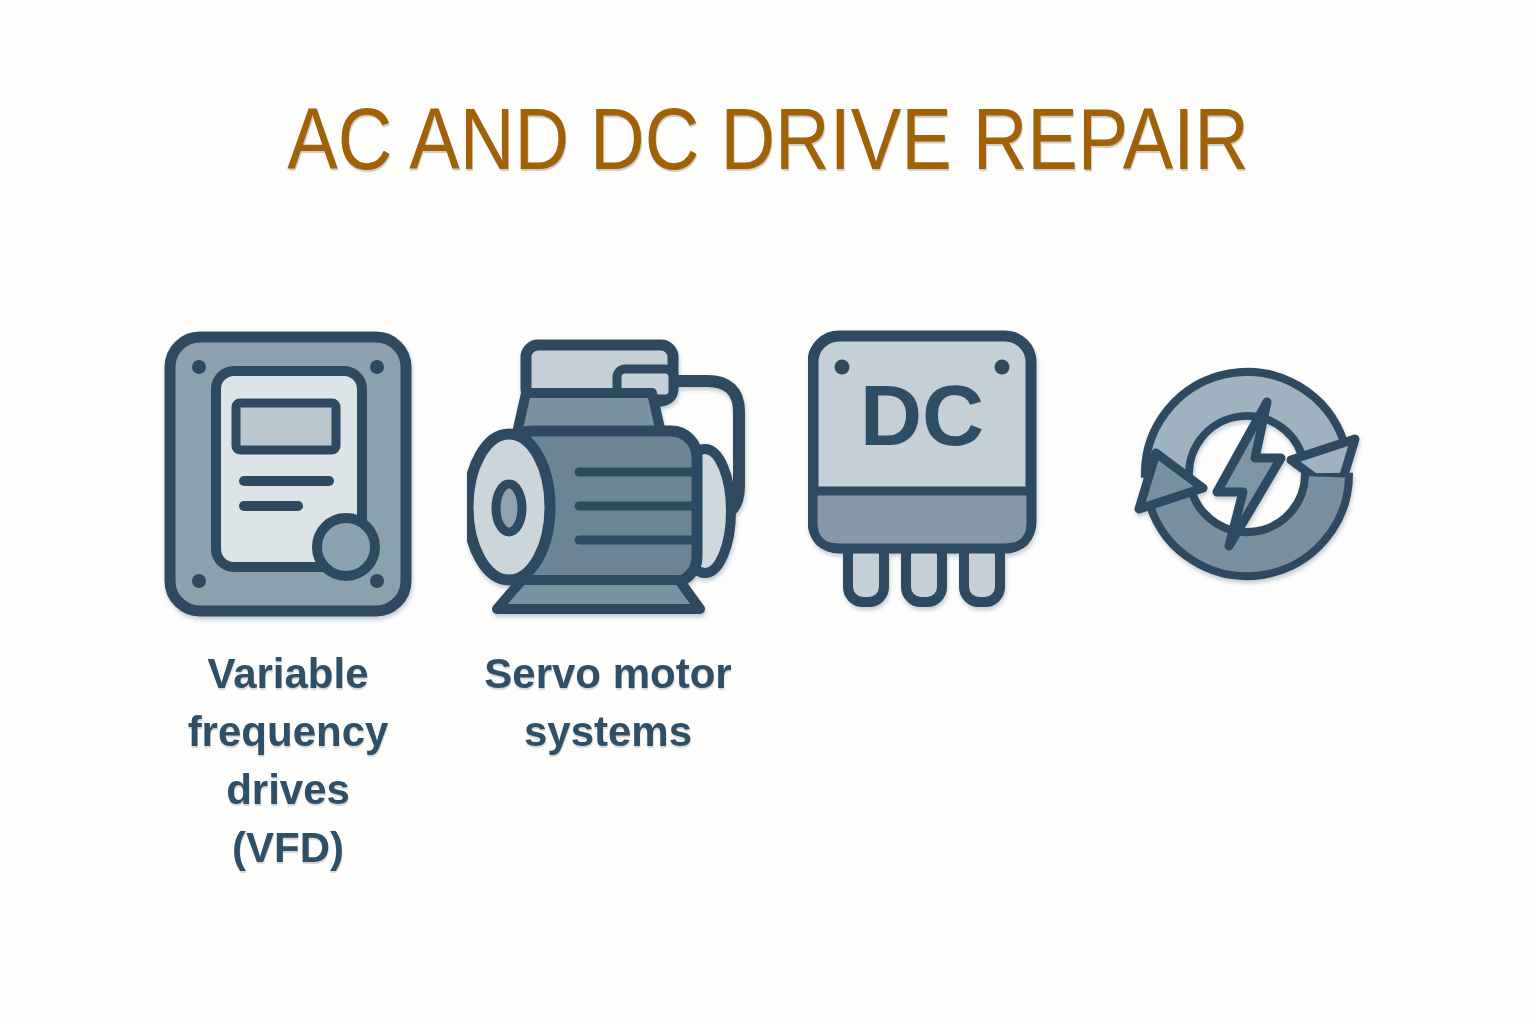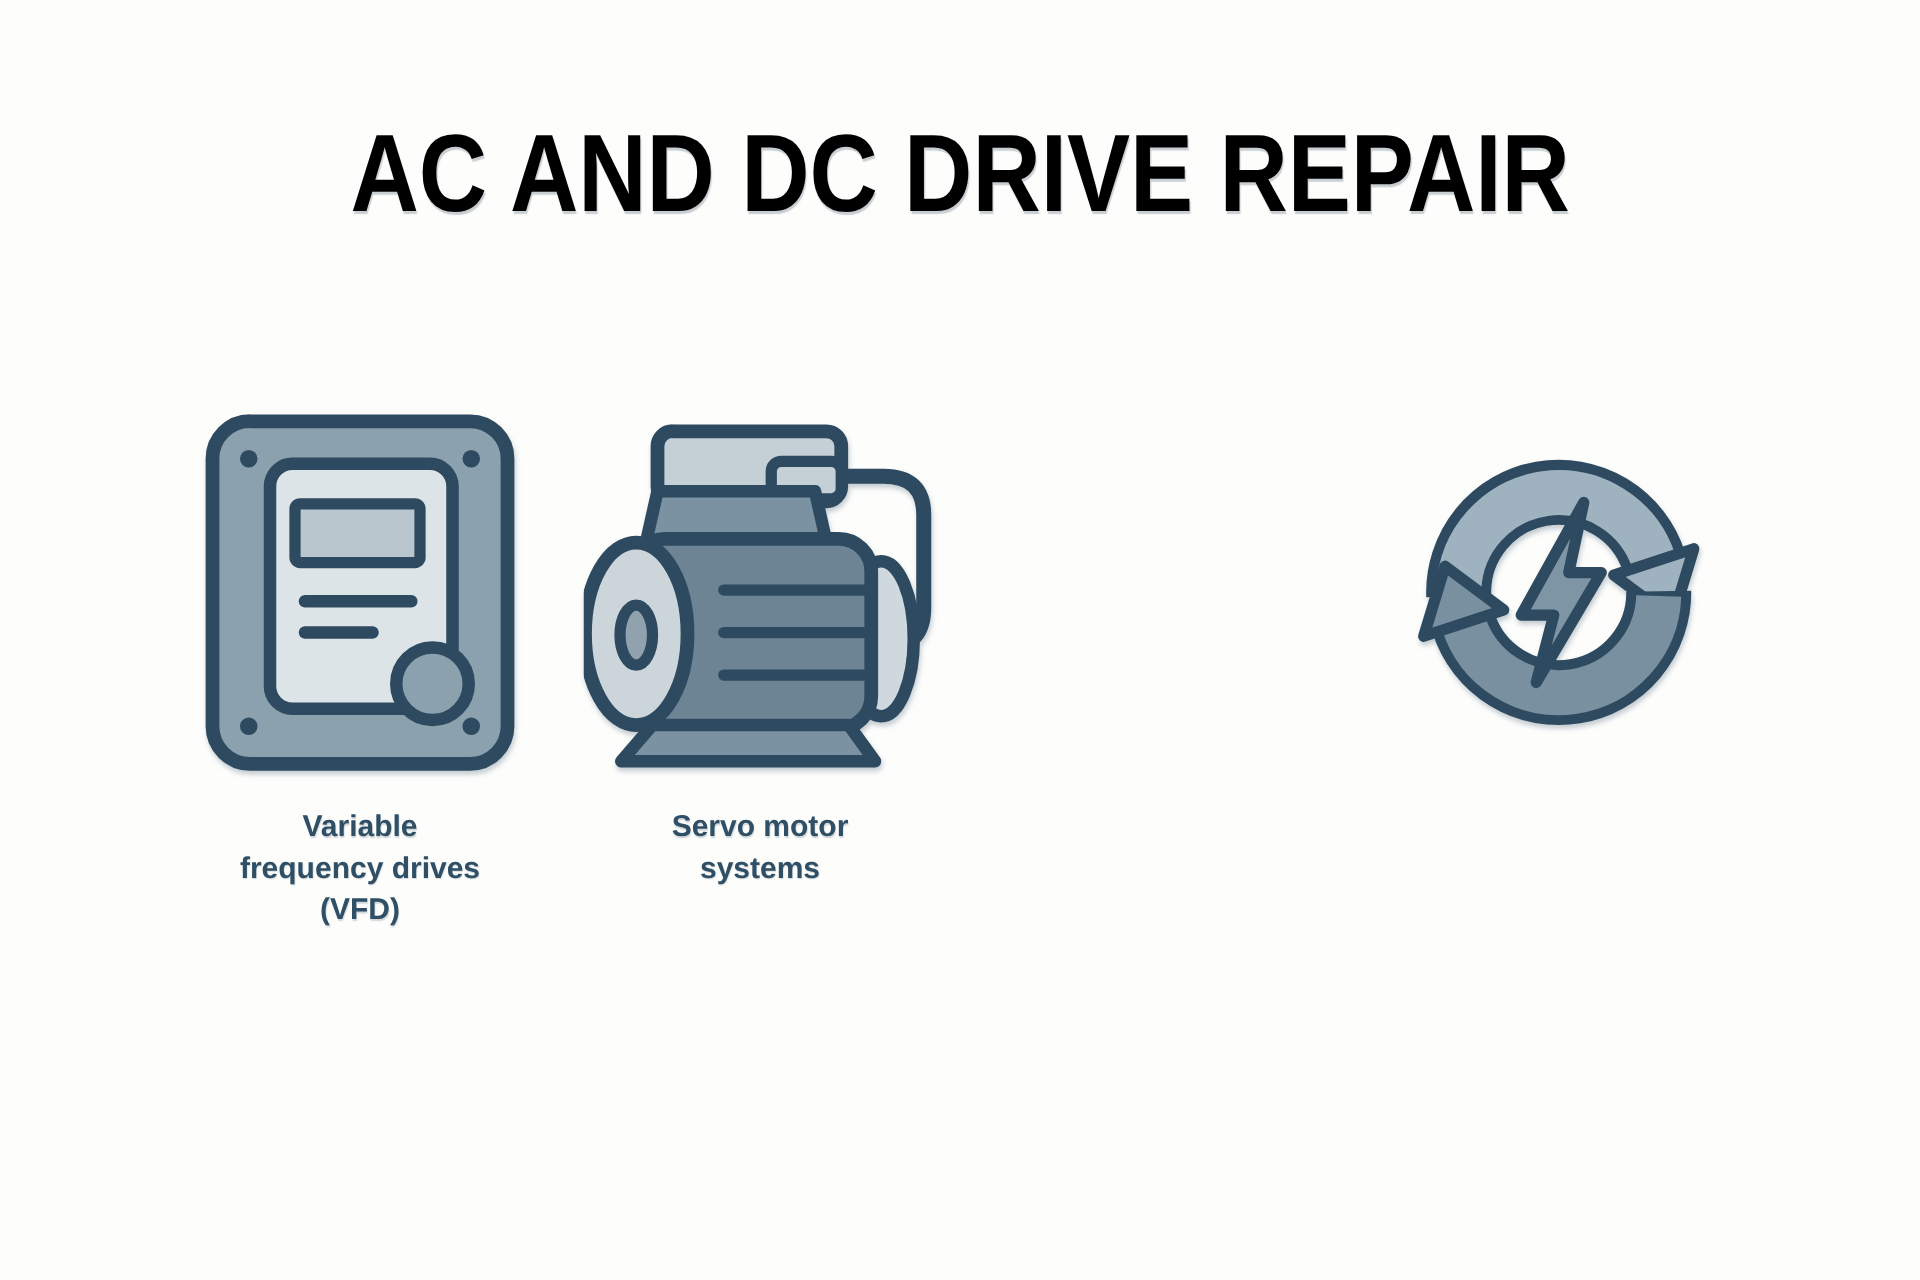--- a/index.html
+++ b/index.html
@@ -8,23 +8,23 @@
     width: 1536px;
     height: 1024px;
     background: #fdfdfc;
     font-family: "Liberation Sans", sans-serif;
     overflow: hidden;
   }
   .title {
     margin: 95px 0 0 0;
     text-align: center;
     font-size: 88px;
-    font-weight: 700;
+    font-weight: 400;
     line-height: 1;
-    color: #000000;
+    color: #a16207;
     letter-spacing: 0px;
     white-space: nowrap;
   }
   .title .squeeze {
     display: inline-block;
     transform: scaleX(0.86);
     transform-origin: 50% 50%;
     text-shadow: 1px 2px 1px rgba(40,62,80,0.25);
   }
   .row {
@@ -44,21 +44,21 @@
     display: flex;
     align-items: center;
     justify-content: center;
   }
   .icon-box svg {
     filter: drop-shadow(1px 3px 2px rgba(45,74,96,0.28));
   }
   .label {
     margin-top: 20px;
     text-align: center;
-    font-size: 24px;
+    font-size: 42px;
     font-weight: 700;
     line-height: 1.38;
     color: #2e4f66;
     white-space: pre-line;
     text-shadow: 0.5px 1.5px 1px rgba(40,62,80,0.2);
   }
 </style>
 </head>
 <body>
 
@@ -103,20 +103,32 @@
           <polygon points="30,278 233,278 212,249 55,249" fill="#7b92a2" stroke="#2d4a60" stroke-width="10" stroke-linejoin="round"></polygon>
           <ellipse cx="42" cy="176" rx="41" ry="73" fill="#ccd5da" stroke="#2d4a60" stroke-width="11"></ellipse>
           <ellipse cx="42" cy="177" rx="13" ry="24" fill="#8fa2ae" stroke="#2d4a60" stroke-width="9"></ellipse>
         </svg>
       </div>
       <div class="label">Servo motor
 systems</div>
     </div>
 
     <div class="col">
+      <div class="icon-box">
+        <svg width="240" height="290" viewBox="0 0 240 290">
+          <rect x="40" y="210" width="36" height="62" rx="15" fill="#c5cfd6" stroke="#2d4a60" stroke-width="10"></rect>
+          <rect x="98" y="210" width="36" height="62" rx="15" fill="#c5cfd6" stroke="#2d4a60" stroke-width="10"></rect>
+          <rect x="156" y="210" width="36" height="62" rx="15" fill="#c5cfd6" stroke="#2d4a60" stroke-width="10"></rect>
+          <rect x="5" y="6" width="218" height="212" rx="26" fill="#c5cfd6" stroke="#2d4a60" stroke-width="11"></rect>
+          <path d="M 5 161 H 223 V 192 Q 223 218 197 218 H 31 Q 5 218 5 192 Z" fill="#8599a8" stroke="#2d4a60" stroke-width="9"></path>
+          <circle cx="34" cy="37" r="7.5" fill="#2d4a60"></circle>
+          <circle cx="194" cy="37" r="7.5" fill="#2d4a60"></circle>
+          <text x="114" y="115" font-family="Liberation Sans, sans-serif" font-size="86" font-weight="bold" fill="#2e4e66" text-anchor="middle">DC</text>
+        </svg>
+      </div>
     </div>
 
     <div class="col">
       <div class="icon-box">
         <svg width="262" height="282" viewBox="0 0 262 282">
 
           <g>
             <path d="M 50.0 142.8 A 80 80 0 0 1 206.1 115.3" fill="none" stroke="#2d4a60" stroke-width="52"></path>
             <path d="M 50.1 137.2 A 80 80 0 0 1 206.1 115.3" fill="none" stroke="#9fb2bf" stroke-width="36"></path>
             <polygon points="221,161 238,105 174,126" fill="#9fb2bf" stroke="#2d4a60" stroke-width="9" stroke-linejoin="round"></polygon>

